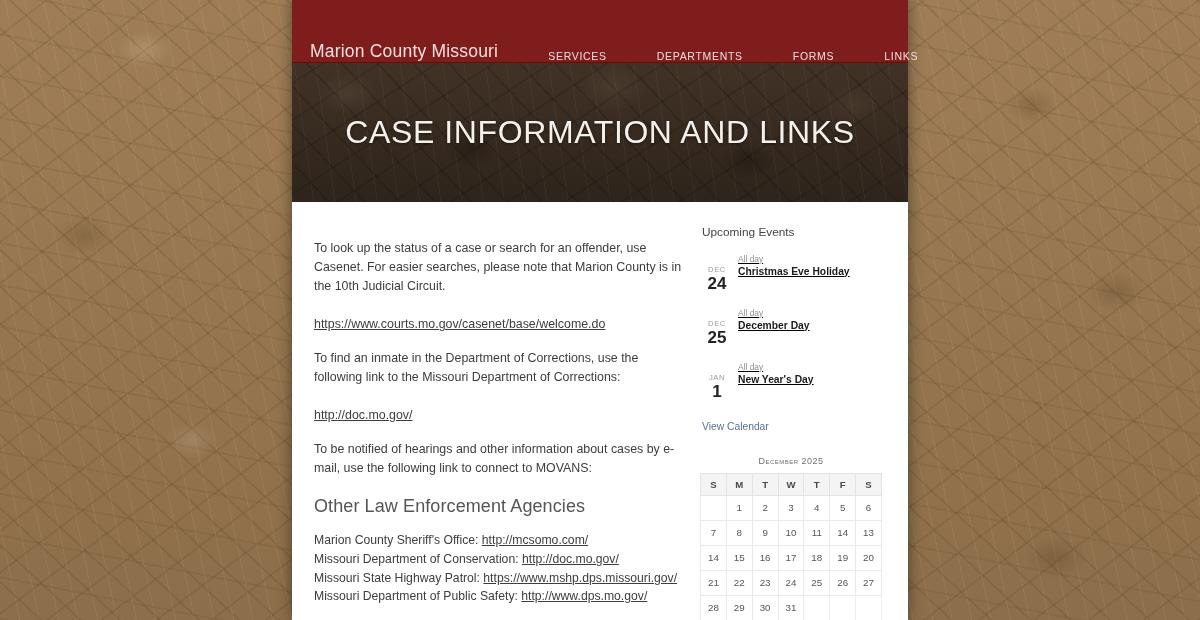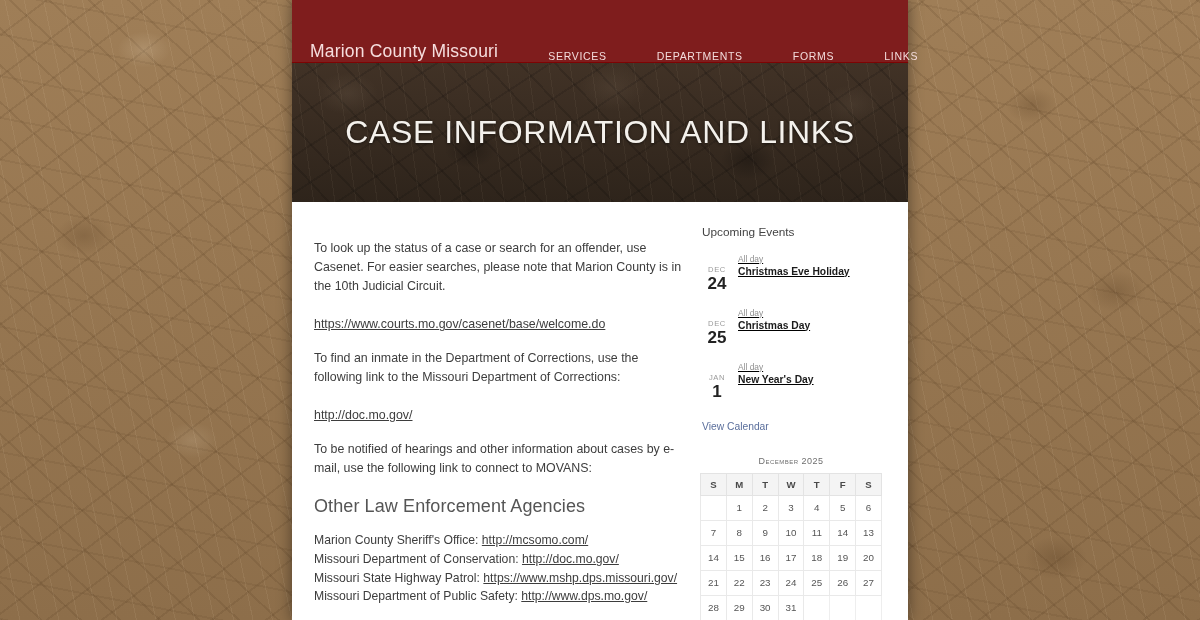--- a/index.html
+++ b/index.html
@@ -197,21 +197,21 @@
         </div>
       </div>
 
       <div class="event">
         <div class="ev-date">
           <div class="ev-mon">DEC</div>
           <div class="ev-day">25</div>
         </div>
         <div class="ev-body">
           <div class="ev-allday">All day</div>
-          <div class="ev-name">Christmas Day</div>
+          <div class="ev-name">December Day</div>
         </div>
       </div>
 
       <div class="event">
         <div class="ev-date">
           <div class="ev-mon">JAN</div>
           <div class="ev-day">1</div>
         </div>
         <div class="ev-body">
           <div class="ev-allday">All day</div>

